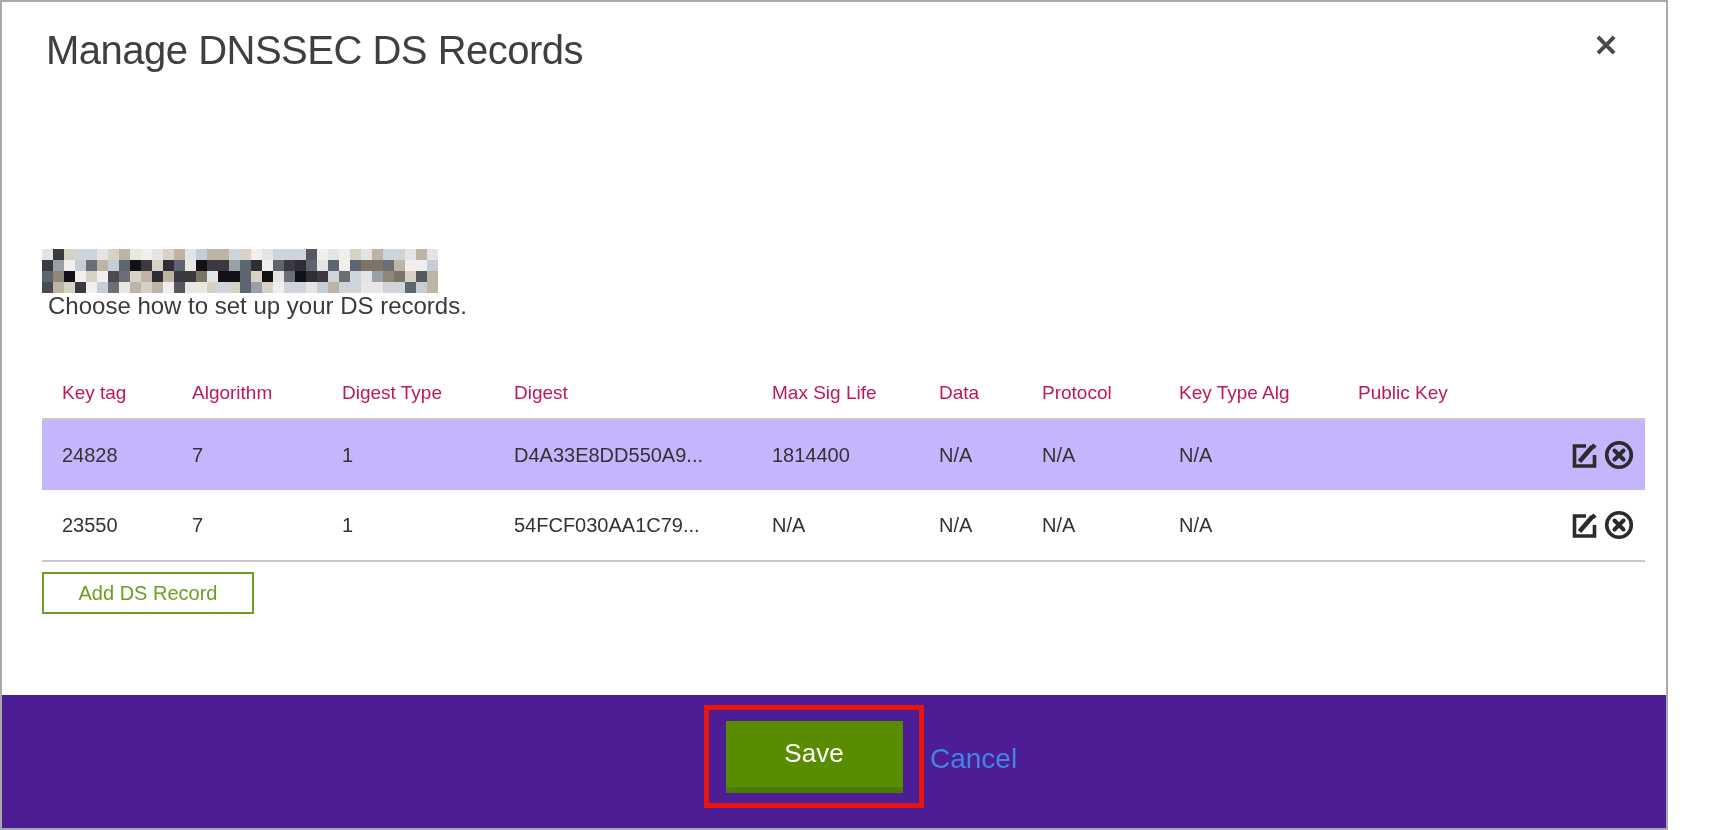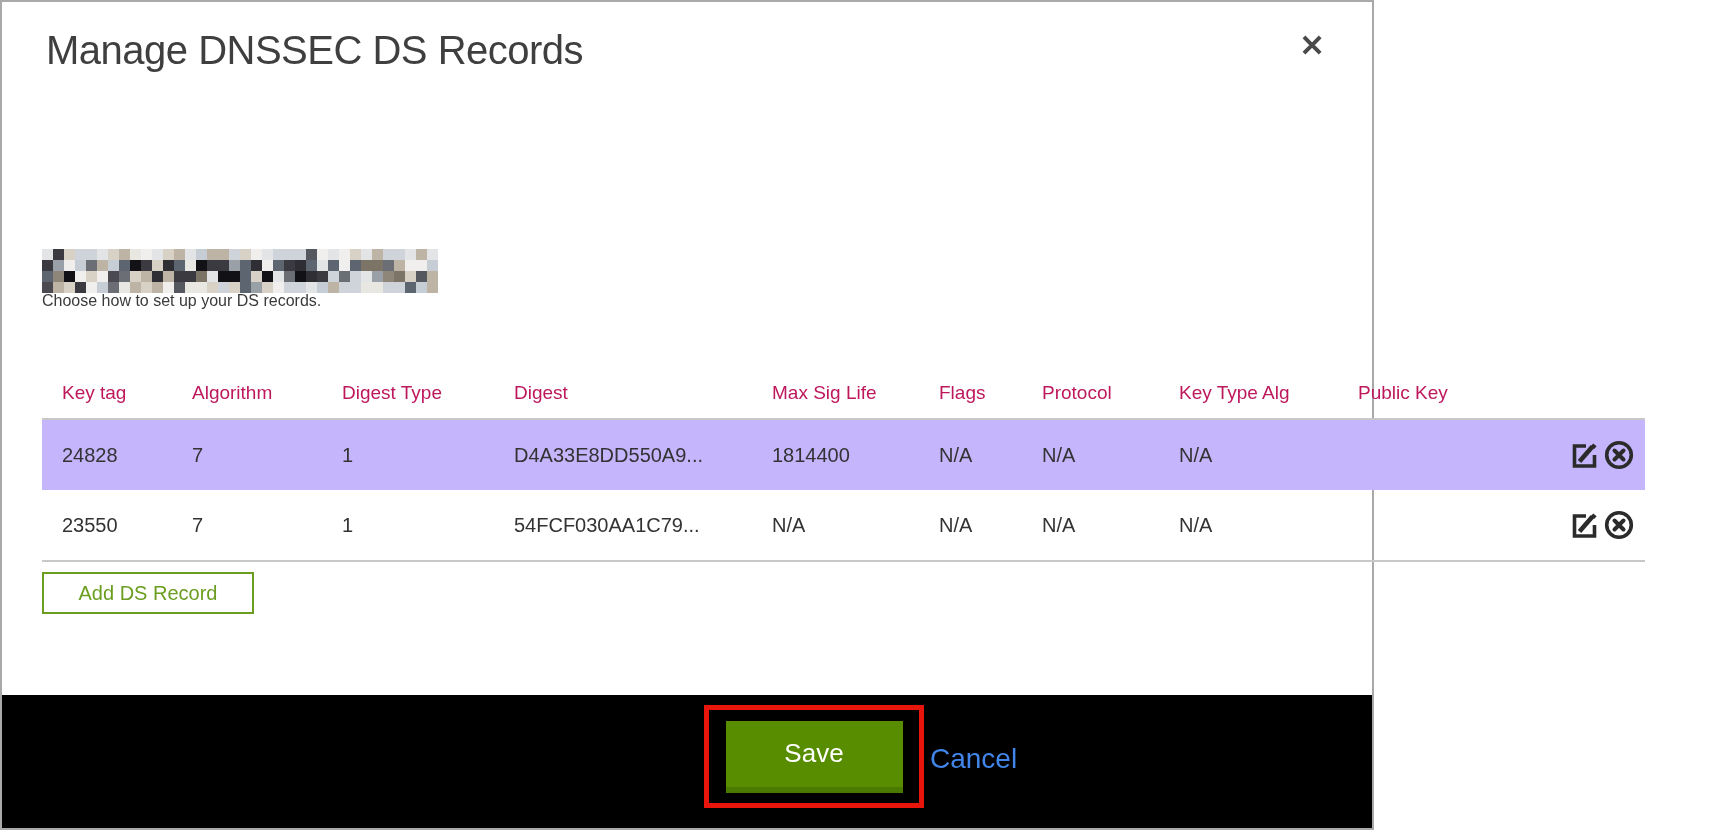--- a/index.html
+++ b/index.html
@@ -2,40 +2,40 @@
 <html><head>
 <meta charset="utf-8">
 <style>
   html,body{margin:0;padding:0;}
   body{
     width:1734px;height:830px;overflow:hidden;
     font-family:"Liberation Sans","DejaVu Sans",sans-serif;
     background:#fff;
   }
   .dialog{
-    position:relative;width:1374px;height:830px;box-sizing:border-box;
+    position:relative;width:1668px;height:830px;box-sizing:border-box;
     border:2px solid #a9a9a9;background:#fff;
   }
   .title{
     position:absolute;left:44px;top:26px;margin:0;
     font-size:40px;font-weight:400;color:#3f3f3f;letter-spacing:-0.5px;
   }
   .close-btn{
     position:absolute;right:40px;top:24px;width:40px;height:40px;
     background:none;border:none;cursor:pointer;
     font-size:30px;font-weight:700;color:#4a4a4a;line-height:40px;text-align:center;padding:0;
   }
   .redacted-domain{
     position:absolute;left:40px;top:247px;width:396px;height:44px;
     display:flex;flex-wrap:wrap;overflow:hidden;
   }
   .redacted-domain span{width:11px;height:11px;display:block;}
   .subtitle{
-    position:absolute;left:40px;top:290px;
-    font-size:16px;color:#3b3b3b;
+    position:absolute;left:46px;top:290px;
+    font-size:24px;color:#3b3b3b;
   }
   .ds-table{
     position:absolute;left:40px;top:366px;width:1603px;
   }
   .t-head{
     display:flex;height:52px;align-items:flex-end;
     border-bottom:2px solid #c8c8c8;box-sizing:border-box;
   }
   .t-head .cell{font-size:19px;color:#be185d;padding-bottom:14px;}
   .t-row{
@@ -50,21 +50,21 @@
   .c8{width:190px;}
   .c-actions{flex:1 1 auto;display:flex;justify-content:flex-end;align-items:center;padding-right:10px;gap:2px;}
   .icon-btn{background:none;border:none;padding:0;cursor:pointer;width:32px;height:32px;display:flex;align-items:center;justify-content:center;}
   .add-btn{
     position:absolute;left:40px;top:570px;width:212px;height:42px;
     background:#fff;border:2px solid #6b9e21;color:#6b9e21;
     font-size:20px;font-family:inherit;cursor:pointer;box-sizing:border-box;
   }
   .footer{
     position:absolute;left:0;right:0;bottom:0;height:133px;
-    background:#000000;
+    background:#4c1d95;
   }
   .red-annotation{
     position:absolute;left:702px;top:10px;width:220px;height:103px;
     border:5px solid #e8150d;box-sizing:border-box;
     display:flex;align-items:center;justify-content:center;
   }
   .save-btn{
     width:177px;height:72px;background:#588d00;border:none;
     border-bottom:6px solid #4b7a02;color:#fff;font-size:26px;
     font-family:inherit;cursor:pointer;box-sizing:border-box;
@@ -232,21 +232,21 @@
 
   <div class="subtitle">Choose how to set up your DS records.</div>
 
   <div class="ds-table">
     <div class="t-head">
       <div class="cell c0">Key tag</div>
       <div class="cell c1">Algorithm</div>
       <div class="cell c2">Digest Type</div>
       <div class="cell c3">Digest</div>
       <div class="cell c4">Max Sig Life</div>
-      <div class="cell c5">Flags</div>
+      <div class="cell c5">Data</div>
       <div class="cell c6">Protocol</div>
       <div class="cell c7">Key Type Alg</div>
       <div class="cell c8">Public Key</div>
       <div class="cell c-actions"></div>
     </div>
 
     <div class="t-row t-row--alt">
       <div class="cell c0">24828</div>
       <div class="cell c1">7</div>
       <div class="cell c2">1</div>

